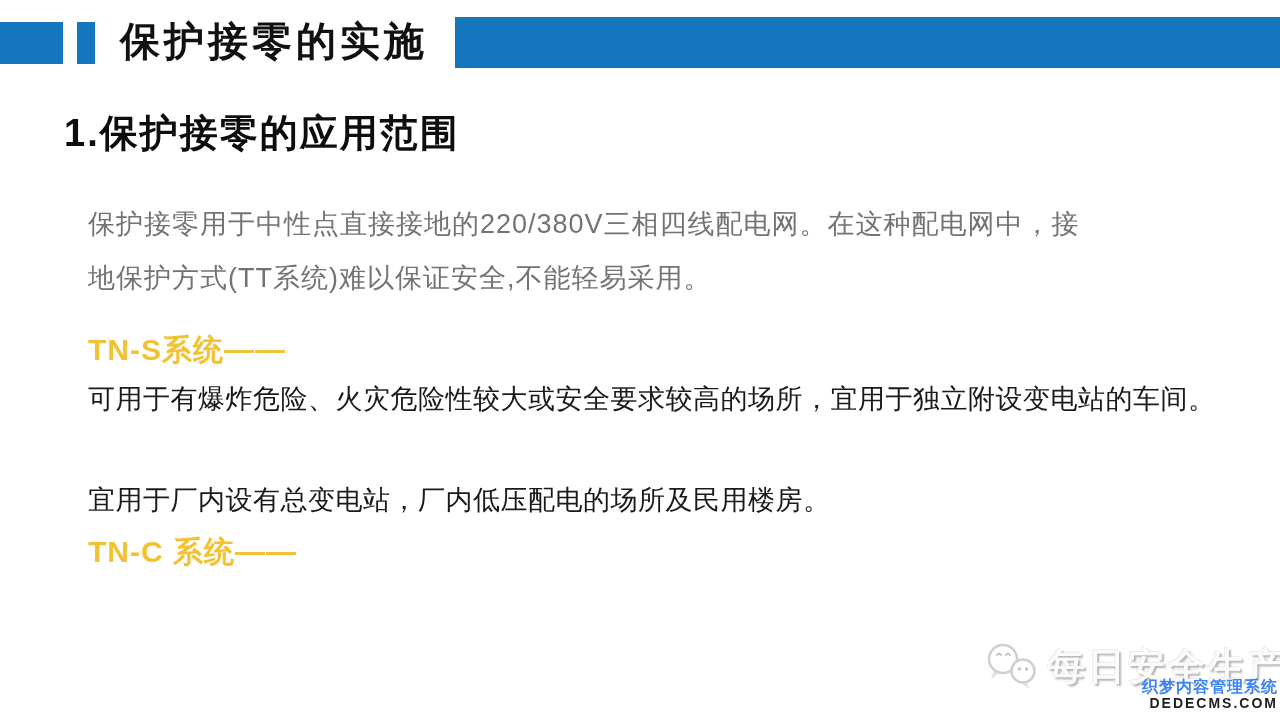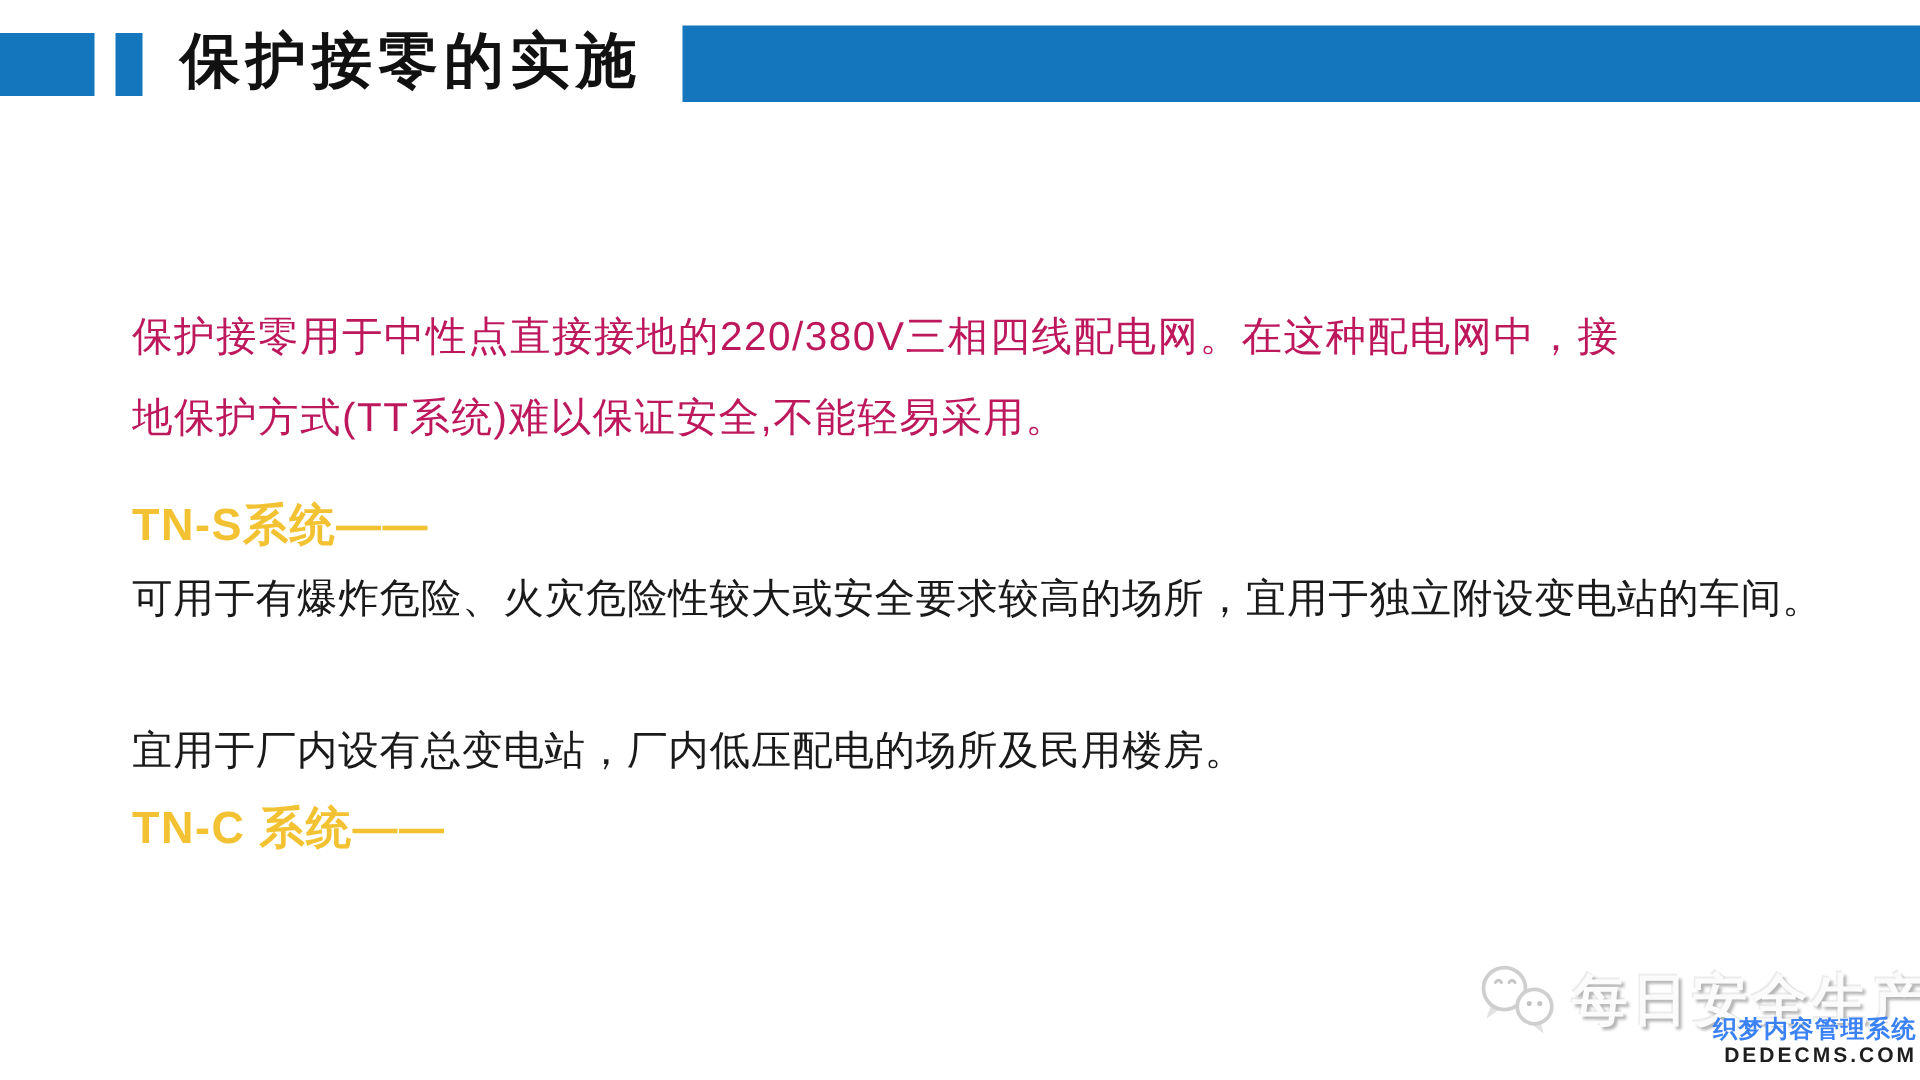--- a/index.html
+++ b/index.html
@@ -53,21 +53,21 @@
     font-size: 38px;
     font-weight: bold;
     letter-spacing: 2px;
     color: #0d0d0d;
     white-space: nowrap;
   }
   .intro {
     position: absolute;
     left: 88px; top: 197px;
     font-size: 27px;
-    color: #be185d;
+    color: #737373;
     line-height: 54px;
     letter-spacing: 1px;
     white-space: nowrap;
   }
   .sys-label {
     position: absolute;
     left: 88px;
     font-size: 30px;
     font-weight: bold;
     color: #F3C232;
@@ -130,20 +130,21 @@
 </head>
 <body>
 
 <div class="slide">
 
   <div class="hdr-block-left"></div>
   <div class="hdr-block-bar"></div>
   <div class="hdr-title">保护接零的实施</div>
   <div class="hdr-block-right"></div>
 
+  <div class="section-title">1.保护接零的应用范围</div>
 
   <div class="intro">
     <div>保护接零用于中性点直接接地的220/380V三相四线配电网。在这种配电网中，接</div>
     <div>地保护方式(TT系统)难以保证安全,不能轻易采用。</div>
   </div>
 
   <div class="sys-label pos-label-1">TN-S系统——</div>
   <div class="sys-desc pos-desc-1">可用于有爆炸危险、火灾危险性较大或安全要求较高的场所，宜用于独立附设变电站的车间。</div>
 
   <div class="sys-desc pos-desc-2">宜用于厂内设有总变电站，厂内低压配电的场所及民用楼房。</div>

